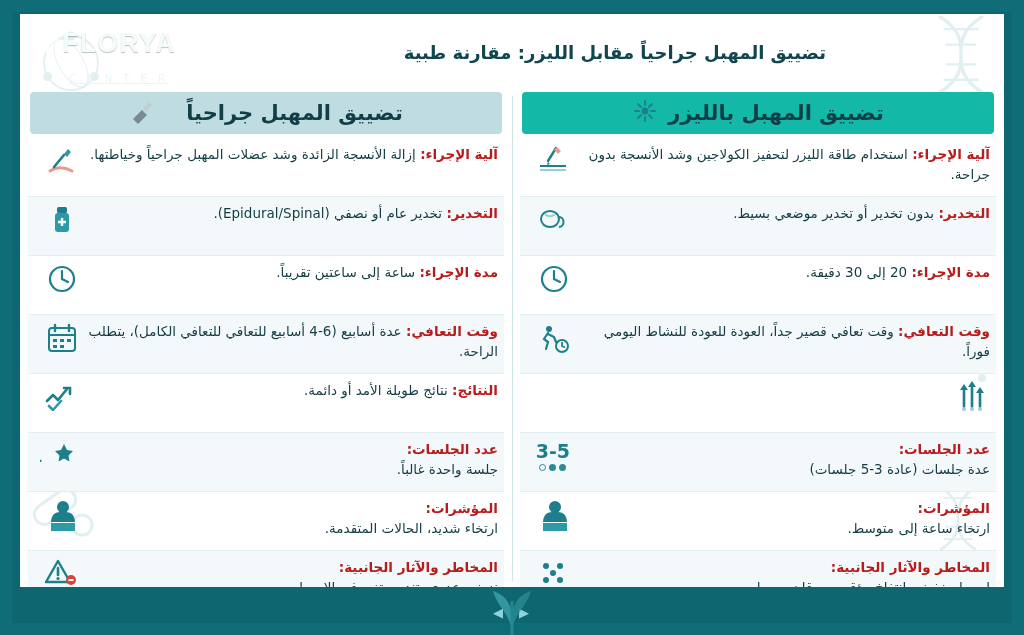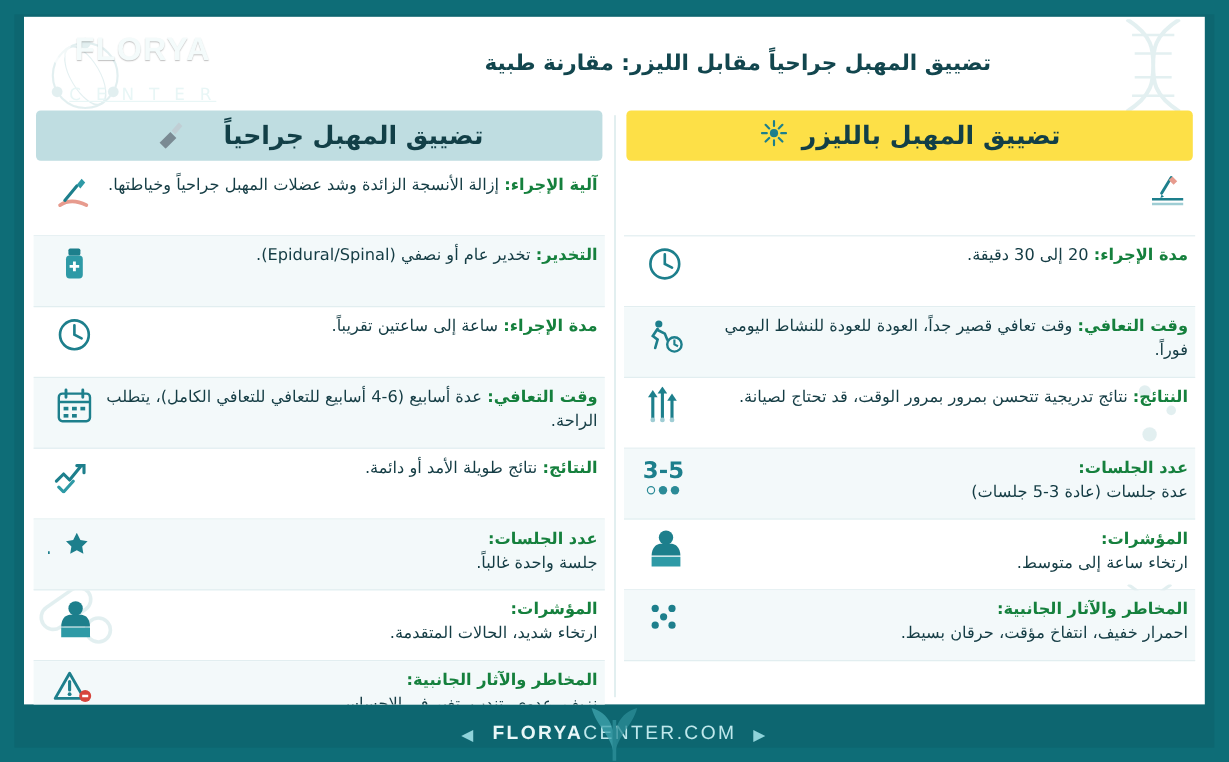--- a/index.html
+++ b/index.html
@@ -51,21 +51,21 @@
   }
   .logo .mark{position:absolute;left:-2px;top:-2px;opacity:.9;}
   .logo .f-name{
     font-size:27px;font-weight:bold;letter-spacing:1px;
     color:#f4fbfb;
     font-family:"Liberation Sans",sans-serif;
     text-shadow:0 1px 1px rgba(0,0,0,.25);
     direction:ltr;
   }
   .logo .f-sub{
-    font-size:14px;letter-spacing:4px;color:#e8f6f6;margin-top:14px;direction:ltr;text-decoration:underline;
+    font-size:10px;letter-spacing:4px;color:#e8f6f6;margin-top:14px;direction:ltr;text-decoration:underline;
   }
   .logo-bg{
     position:absolute;left:0;top:0;width:186px;height:86px;
     background:#16757f;
     clip-path:polygon(0 0,100% 0,84% 100%,0 100%);
     z-index:-1;
   }
   .title{
     flex:1;
     text-align:right;
@@ -92,21 +92,21 @@
     width:1px;background:#cfe4e6;
   }
   .col-head{
     height:42px;
     border-radius:4px;
     display:flex;align-items:center;justify-content:center;
     gap:10px;
     font-size:21px;font-weight:bold;color:#123f47;
     margin:0 2px 4px 2px;
   }
-  .col-head.laser{background:#fde047;}
+  .col-head.laser{background:#14b8a6;}
   .col-head.surg{background:#bfdde1;gap:31px;}
 
   .row{
     display:flex;
     align-items:flex-start;
     gap:8px;
     padding:7px 6px;
     border-bottom:1px solid #e2eef0;
     min-height:44px;
   }
@@ -116,21 +116,21 @@
     display:flex;align-items:center;justify-content:flex-start;
     color:#1d7f8c;
   }
   .row .txt{
     flex:1;
     font-size:13.5px;
     line-height:1.45;
     color:#143c44;
     text-align:right;
   }
-  .row .txt b{color:#15803d;}
+  .row .txt b{color:#b91c1c;}
   .num-icon{
     font-size:19px;font-weight:bold;color:#1d7f8c;letter-spacing:0;direction:ltr;
   }
   .dots{display:flex;gap:3px;justify-content:center;margin-top:2px;}
   .dots i{width:7px;height:7px;border-radius:50%;background:#2b8b97;display:block;}
   .dots i.open{background:transparent;border:1.5px solid #2b8b97;width:5px;height:5px;}
 
   
   .footer{
     position:absolute;
@@ -229,31 +229,48 @@
             <svg width="26" height="26" viewBox="0 0 26 26">
                 <g stroke="#1d7f8c" stroke-width="1.8" stroke-linecap="round">
                   <path d="M13 3v4M13 19v4M3 13h4M19 13h4M6 6l3 3M17 17l3 3M20 6l-3 3M9 17l-3 3"></path>
                 </g>
                 <circle cx="13" cy="13" r="3.4" fill="#1d7f8c"></circle>
               </svg>
           </span>
         </div>
 
         <div class="row">
+          <div class="txt">
+            <b>آلية الإجراء:</b>
+            <span>استخدام طاقة الليزر لتحفيز الكولاجين وشد الأنسجة بدون جراحة.</span>
+          </div>
           <div class="icon">
             <svg width="34" height="30" viewBox="0 0 34 30">
                 <path d="M4 21h26" stroke="#1d7f8c" stroke-width="2"></path>
                 <path d="M4 25h26" stroke="#9fcdd4" stroke-width="2"></path>
                 <path d="M20 3l-8 13" stroke="#1d7f8c" stroke-width="2.4" stroke-linecap="round"></path>
                 <path d="M21 2l4 4-3 3-4-4z" fill="#e79b8e"></path>
                 <path d="M12 17l-1 3 3-1z" fill="#1d7f8c"></path>
               </svg>
           </div>
         </div>
 
+        <div class="row alt">
+          <div class="txt">
+            <b>التخدير:</b>
+            <span>بدون تخدير أو تخدير موضعي بسيط.</span>
+          </div>
+          <div class="icon">
+            <svg width="34" height="30" viewBox="0 0 34 30">
+                <ellipse cx="14" cy="15" rx="9" ry="8" fill="none" stroke="#1d7f8c" stroke-width="2"></ellipse>
+                <path d="M23 13c6 0 6 10 0 10" fill="none" stroke="#1d7f8c" stroke-width="2"></path>
+                <path d="M9 10c2 3 8 3 10 0" stroke="#9fcdd4" stroke-width="2" fill="none"></path>
+              </svg>
+          </div>
+        </div>
 
         <div class="row">
           <div class="txt">
             <b>مدة الإجراء:</b>
             <span>20 إلى 30 دقيقة.</span>
           </div>
           <div class="icon">
             <svg width="32" height="32" viewBox="0 0 32 32">
                 <circle cx="16" cy="16" r="12" fill="none" stroke="#1d7f8c" stroke-width="2.2"></circle>
                 <path d="M16 8v8l6 3" stroke="#1d7f8c" stroke-width="2.2" fill="none" stroke-linecap="round"></path>
@@ -270,24 +287,20 @@
             <svg width="34" height="32" viewBox="0 0 34 32">
                 <circle cx="13" cy="7" r="3" fill="#1d7f8c"></circle>
                 <path d="M12 11l-4 6 4 3-2 7M12 12l6 3 2 5" stroke="#1d7f8c" stroke-width="2.2" fill="none" stroke-linecap="round"></path>
                 <circle cx="26" cy="24" r="6" fill="none" stroke="#1d7f8c" stroke-width="2"></circle>
                 <path d="M26 20v4l3 1.5" stroke="#1d7f8c" stroke-width="1.8" fill="none"></path>
               </svg>
           </div>
         </div>
 
         <div class="row">
-          <div class="txt">
-            <b>النتائج:</b>
-            <span>نتائج تدريجية تتحسن بمرور بمرور الوقت، قد تحتاج لصيانة.</span>
-          </div>
           <div class="icon">
             <svg width="34" height="30" viewBox="0 0 34 30">
                 <g stroke="#1d7f8c" stroke-width="2.6" stroke-linecap="round">
                   <path d="M8 26V8M16 26V5M24 26V11"></path>
                 </g>
                 <g fill="#1d7f8c">
                   <path d="M8 3l4 6H4z"></path>
                   <path d="M16 0l4 6h-8z"></path>
                   <path d="M24 6l4 6h-8z"></path>
                 </g>
@@ -485,16 +498,15 @@
 
   <div class="footer">
     <span class="leaf">
       <svg width="86" height="56" viewBox="0 0 86 56">
           <path d="M43 54C43 34 28 26 24 10c14 4 22 16 19 44z" fill="#3fa3ad" opacity=".9"></path>
           <path d="M43 54C43 34 58 26 62 10c-14 4-22 16-19 44z" fill="#2b8c96" opacity=".9"></path>
           <path d="M43 54V20" stroke="#2b8c96" stroke-width="3"></path>
         </svg>
     </span>
     <span class="arrow">◀</span>
-    <span class="brand"><b>FLORYA</b><span class="light">CENTER.COM</span></span>
     <span class="arrow">▶</span>
   </div>
 </div>
 
 </body></html>

